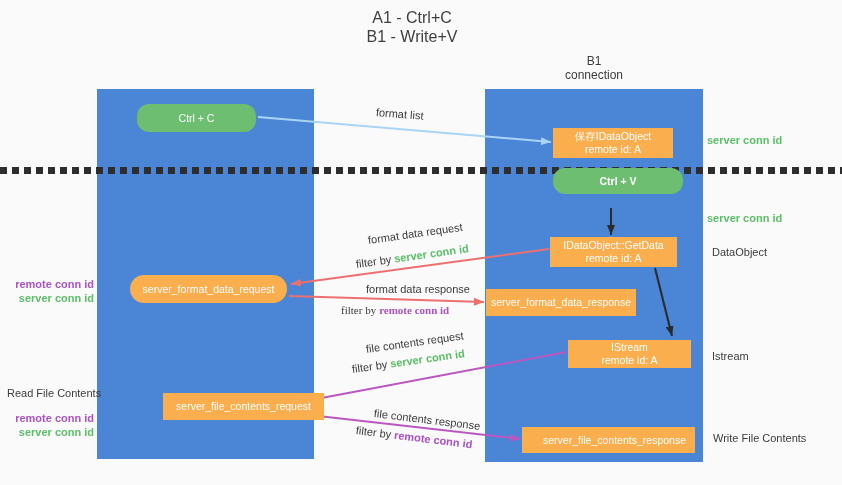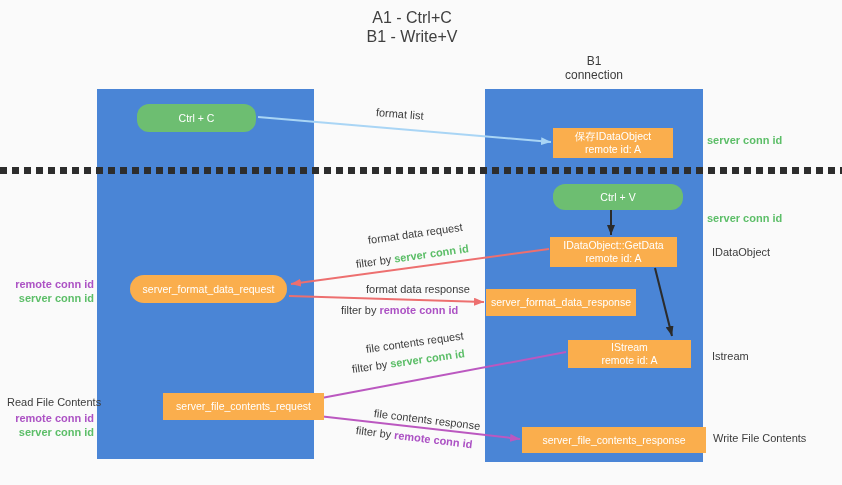--- a/index.html
+++ b/index.html
@@ -28,57 +28,57 @@
   .arrows{top:0;left:0;width:842px;height:485px;pointer-events:none;}
 
   
   .node{display:flex;flex-direction:column;align-items:center;justify-content:center;
         color:#fff;font-size:10.5px;line-height:13px;text-align:center;white-space:nowrap;}
   .node.green{background:#6dbe71;border-radius:12px;}
   .node.orange{background:#faae4d;}
 
   .n-ctrl-c{left:137px;top:104px;width:119px;height:28px;}
   .n-save{left:553px;top:128px;width:120px;height:30px;}
-  .n-ctrl-v{left:553px;top:184px;width:130px;height:26px;}
+  .n-ctrl-v{left:553px;top:168px;width:130px;height:26px;font-weight:bold;}
   .n-getdata{left:550px;top:237px;width:127px;height:30px;}
   .n-fmt-req{left:130px;top:275px;width:157px;height:28px;border-radius:14px;}
   .n-fmt-resp{left:486px;top:289px;width:150px;height:27px;}
   .n-istream{left:568px;top:340px;width:123px;height:28px;}
   .n-file-req{left:131px;top:393px;width:161px;height:27px;margin-left:32px;}
-  .n-file-resp{left:522px;top:427px;width:184px;height:26px;}
+  .n-file-resp{left:522px;top:427px;width:161px;height:26px;padding-left:12px;}
 
   
   .lbl{font-size:11px;color:#3c3c3c;white-space:nowrap;transform-origin:left center;}
   .lbl .fb{margin-right:3px;}
   .green-txt{color:#5cbe68;font-weight:bold;}
   .purple-txt{color:#ac52c4;font-weight:bold;}
   .rot-neg{transform:rotate(-8deg);}
   .rot-pos{transform:rotate(7deg);}
   .rot-slight{transform:rotate(4.5deg);}
 
   .l-format-list{left:376px;top:106px;}
   .l-fmt-req{left:368px;top:234px;}
   .l-fmt-req-filter{left:356px;top:258px;}
   .l-fmt-resp{left:366px;top:283px;}
-  .l-fmt-resp-filter{left:341px;top:304px;}
+  .l-fmt-resp-filter{left:341px;top:304px;font-family:Liberation Serif, serif;}
   .l-file-req{left:366px;top:343px;}
   .l-file-req-filter{left:352px;top:363px;}
   .l-file-resp{left:374px;top:407px;}
   .l-file-resp-filter{left:356px;top:424px;}
 
   
   .side{font-size:11px;line-height:14px;white-space:nowrap;}
   .side.plain{color:#3c3c3c;}
   .s-conn-top{left:707px;top:133px;}
   .s-conn-mid{left:707px;top:211px;}
   .s-dataobject{left:712px;top:245px;}
   .s-istream{left:712px;top:349px;}
   .s-write{left:713px;top:431px;}
   .s-left-group1{left:10px;top:277px;width:84px;text-align:right;}
-  .s-read{left:7px;top:395px;}
+  .s-read{left:7px;top:386px;}
   .s-left-group2{left:10px;top:411px;width:84px;text-align:right;}
 </style>
 </head>
 <body>
 
 <div id="stage">
 
   <div class="abs title">
     <div>A1 - Ctrl+C</div>
     <div>B1 - Write+V</div>
@@ -174,21 +174,21 @@
     <span class="fb">filter by</span><span class="green-txt">server conn id</span>
   </div>
 
   <div class="abs lbl rot-pos l-file-resp">file contents response</div>
   <div class="abs lbl rot-pos l-file-resp-filter">
     <span class="fb">filter by</span><span class="purple-txt">remote conn id</span>
   </div>
 
   <div class="abs side green-txt s-conn-top">server conn id</div>
   <div class="abs side green-txt s-conn-mid">server conn id</div>
-  <div class="abs side plain s-dataobject">IDataObject</div>
+  <div class="abs side plain s-dataobject">DataObject</div>
   <div class="abs side plain s-istream">Istream</div>
   <div class="abs side plain s-write">Write File Contents</div>
 
   <div class="abs side s-left-group1">
     <div class="purple-txt">remote conn id</div>
     <div class="green-txt">server conn id</div>
   </div>
   <div class="abs side plain s-read">Read File Contents</div>
   <div class="abs side s-left-group2">
     <div class="purple-txt">remote conn id</div>

